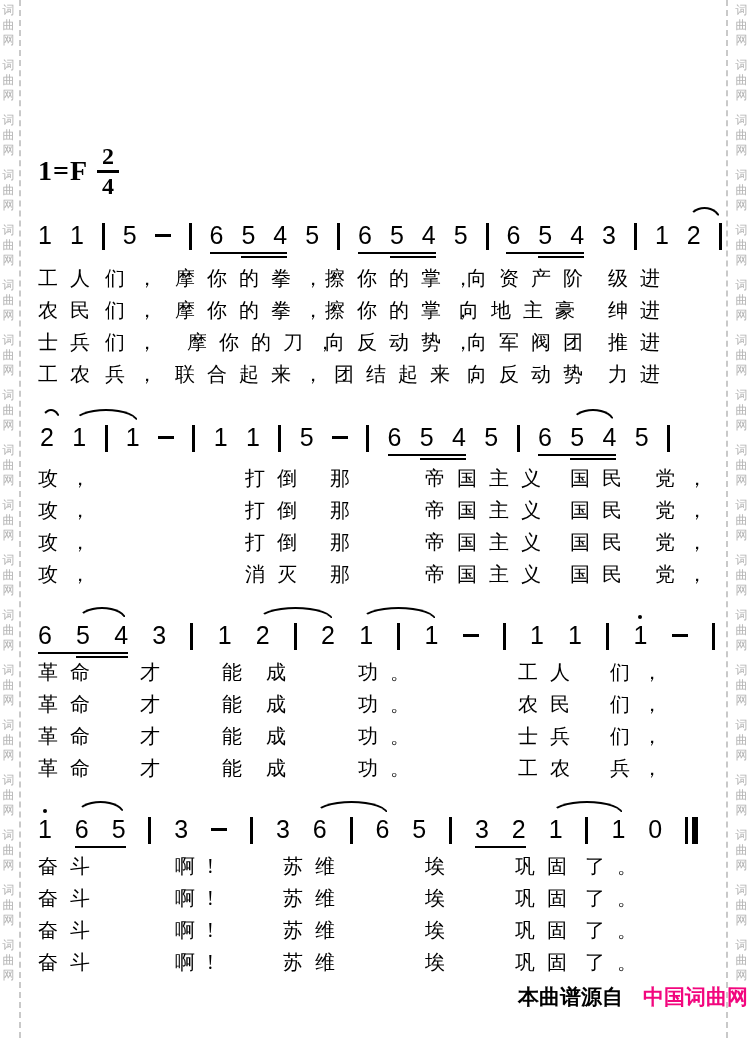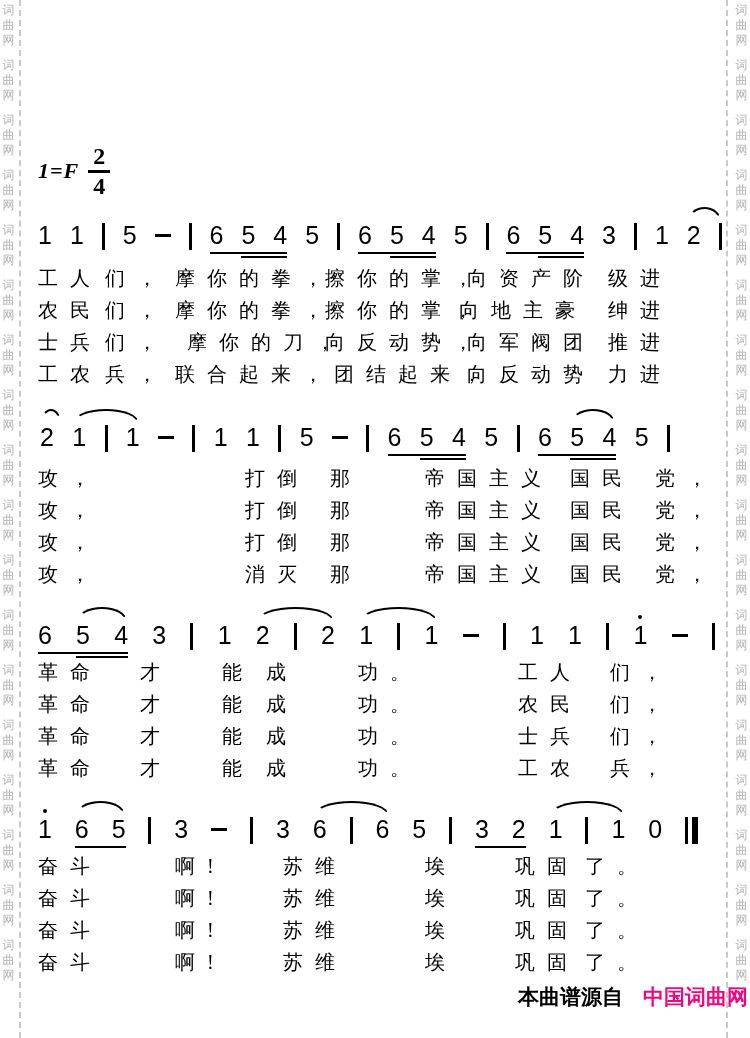--- a/index.html
+++ b/index.html
@@ -13,21 +13,21 @@
   .wmg{display:flex;flex-direction:column;gap:3px;}
   .wmg div{font-size:12px;line-height:12px;width:13px;text-align:center;}
   .vdash{position:absolute;top:0;bottom:0;width:0;border-left:2px dashed #c9c9c9;}
   .vdash.l{left:19px;}
   .vdash.r{left:726px;}
   
   .title{position:absolute;top:22px;left:0;width:100%;margin:0;text-align:center;
          font-size:44px;font-weight:bold;letter-spacing:8px;color:#000;}
   .keysig{position:absolute;left:38px;top:144px;display:flex;align-items:center;
           font-weight:bold;color:#000;}
-  .tonic{font-size:22px;letter-spacing:1px;font-style:italic;}
+  .tonic{font-size:28px;letter-spacing:1px;}
   .frac{display:inline-flex;flex-direction:column;align-items:center;margin-left:9px;
         font-size:24px;line-height:24px;}
   .fnum{border-bottom:3px solid #000;padding:0 5px 2px;}
   .fden{padding-top:1px;}
   
   .noterow{position:absolute;display:flex;justify-content:space-between;
            align-items:flex-start;height:40px;}
   .num{position:relative;font-family:"Liberation Sans",sans-serif;font-size:25px;
        line-height:27px;color:#000;}
   .hidot{position:absolute;left:50%;top:-7px;width:4px;height:4px;margin-left:-2px;

